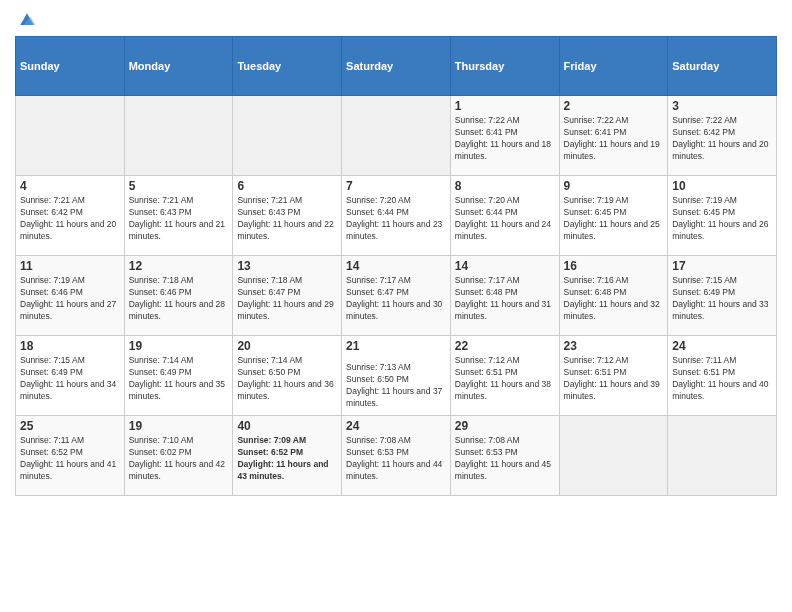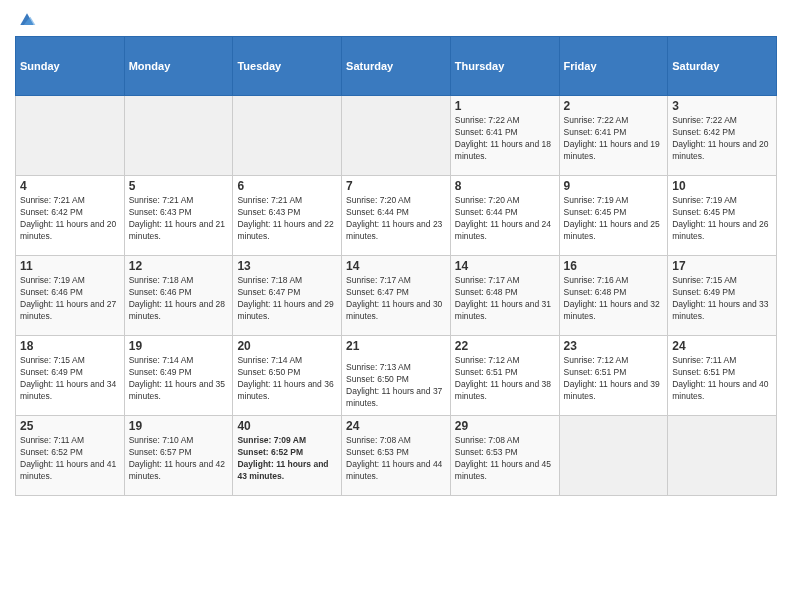--- a/index.html
+++ b/index.html
@@ -296,21 +296,21 @@
         <tr>
           <td>
             <span class="day-number">25</span>
             <div class="day-info" style="white-space: pre-line;">Sunrise: 7:11 AM
 Sunset: 6:52 PM
 Daylight: 11 hours and 41 minutes.</div>
           </td>
           <td>
             <span class="day-number">19</span>
             <div class="day-info" style="white-space: pre-line;">Sunrise: 7:10 AM
-Sunset: 6:57 PM
+Sunset: 6:02 PM
 Daylight: 11 hours and 42 minutes.</div>
           </td>
           <td>
             <span class="day-number">40</span>
             <div class="day-info" style="white-space: pre-line; font-weight: bold;">Sunrise: 7:09 AM
 Sunset: 6:52 PM
 Daylight: 11 hours and 43 minutes.</div>
           </td>
           <td>
             <span class="day-number">24</span>

